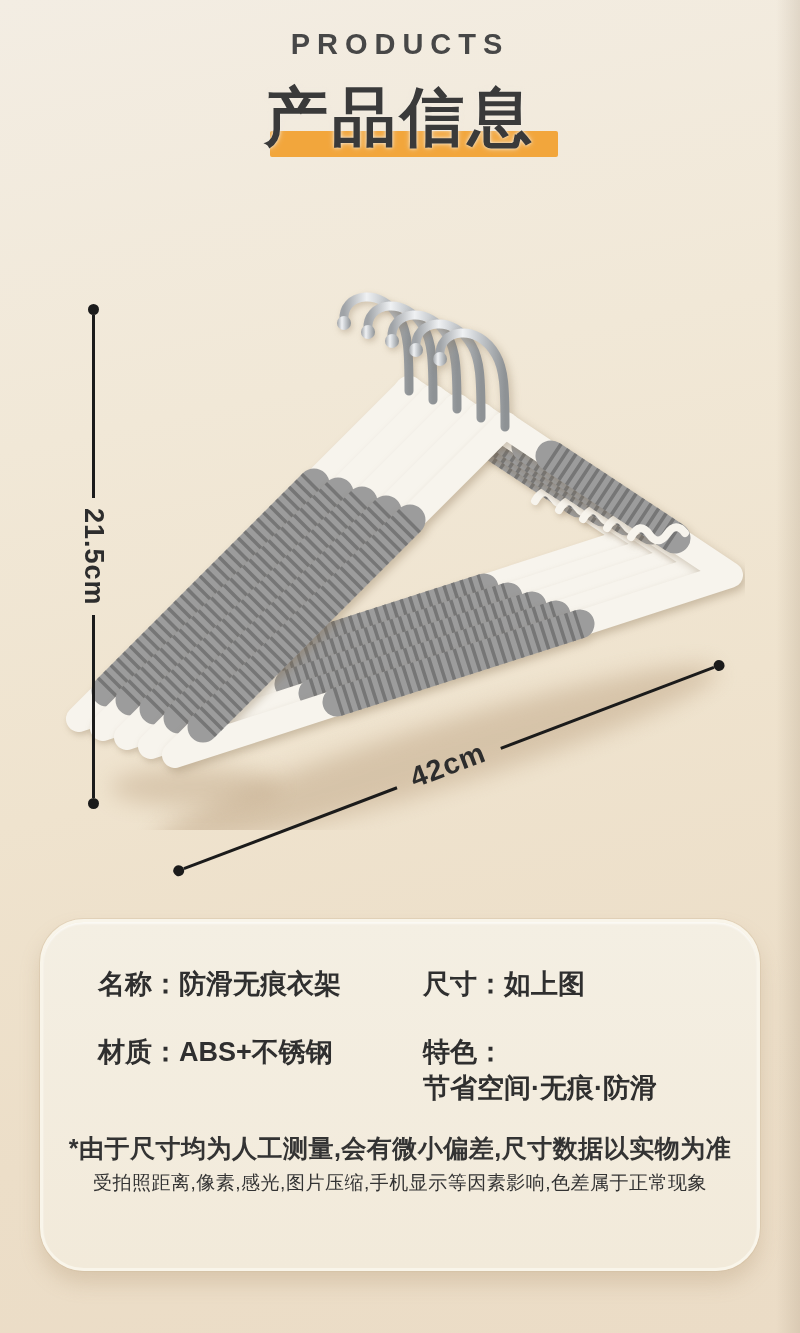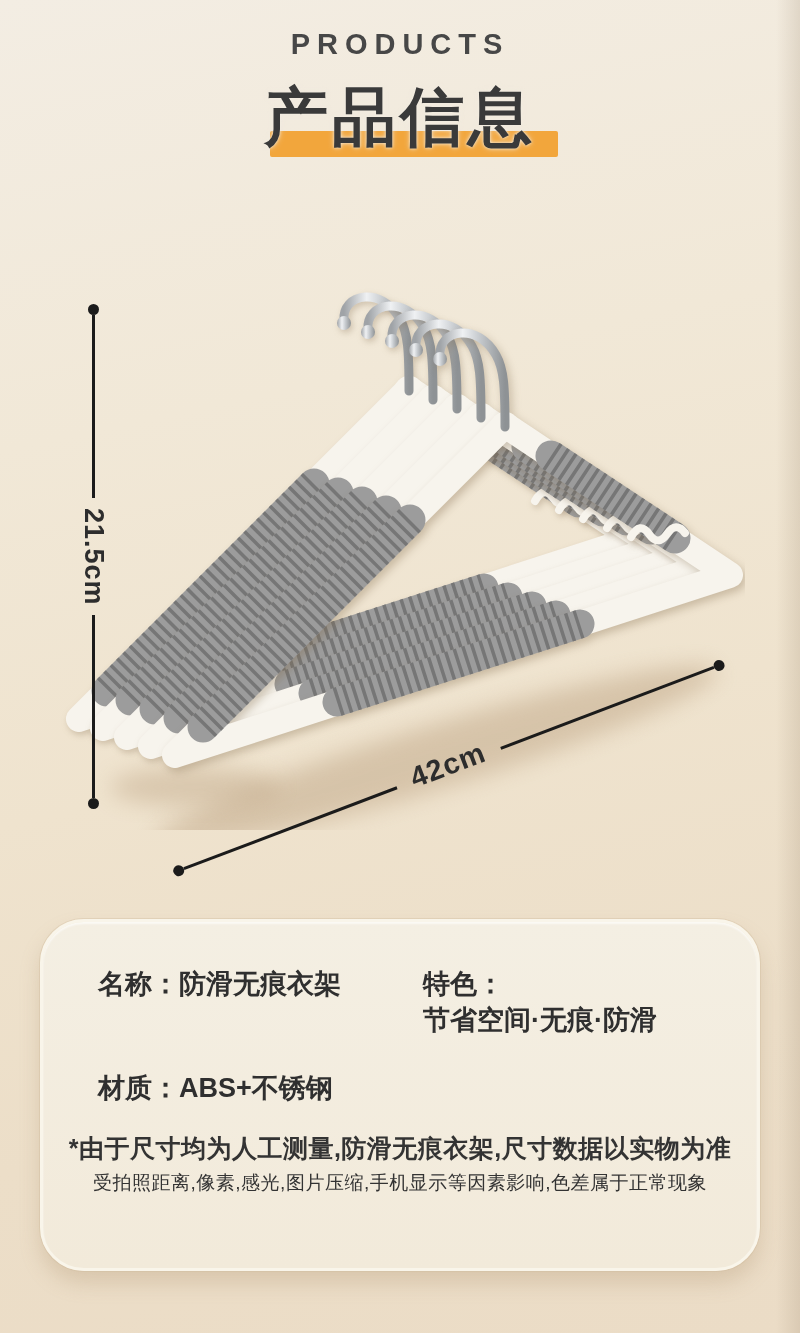--- a/index.html
+++ b/index.html
@@ -144,26 +144,29 @@
     <span class="seg"></span>
     <span class="dot"></span>
   </div>
 
   <div class="card">
     <div class="specs">
       <div class="cell">
         <span class="lab">名称：</span><span class="val">防滑无痕衣架</span>
       </div>
       <div class="cell">
-        <span class="lab">特色：</span><span class="val">节省空间·无痕·防滑</span>
+        <span class="lab">尺寸：</span><span class="val">如上图</span>
       </div>
       <div class="cell">
         <span class="lab">材质：</span><span class="val">ABS+不锈钢</span>
       </div>
+      <div class="cell">
+        <span class="lab">特色：</span><span class="val">节省空间·无痕·防滑</span>
+      </div>
     </div>
     <div class="notes">
-      <p class="note1">*由于尺寸均为人工测量,防滑无痕衣架,尺寸数据以实物为准</p>
+      <p class="note1">*由于尺寸均为人工测量,会有微小偏差,尺寸数据以实物为准</p>
       <p class="note2">受拍照距离,像素,感光,图片压缩,手机显示等因素影响,色差属于正常现象</p>
     </div>
   </div>
 
   <div class="vignette-right"></div>
 </div>
 
 </body></html>

